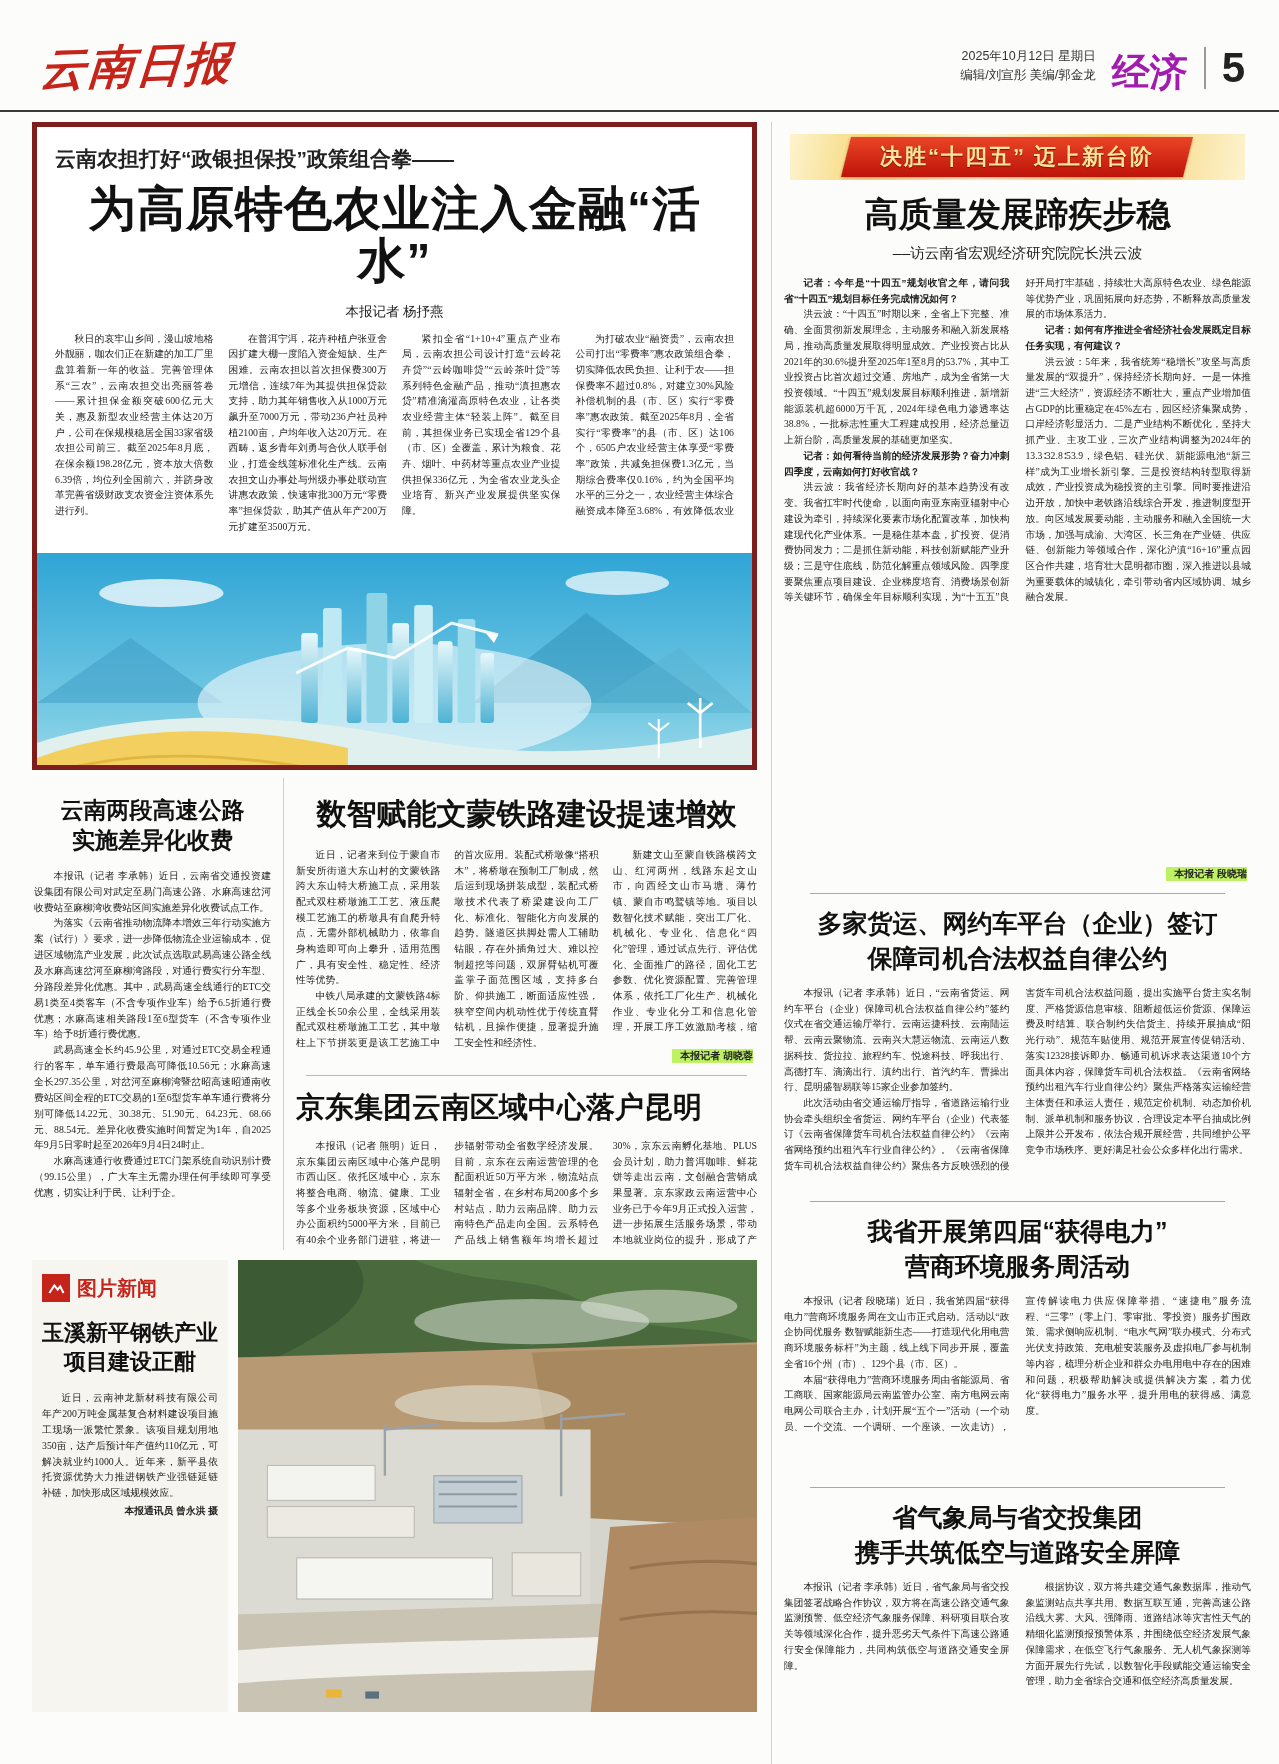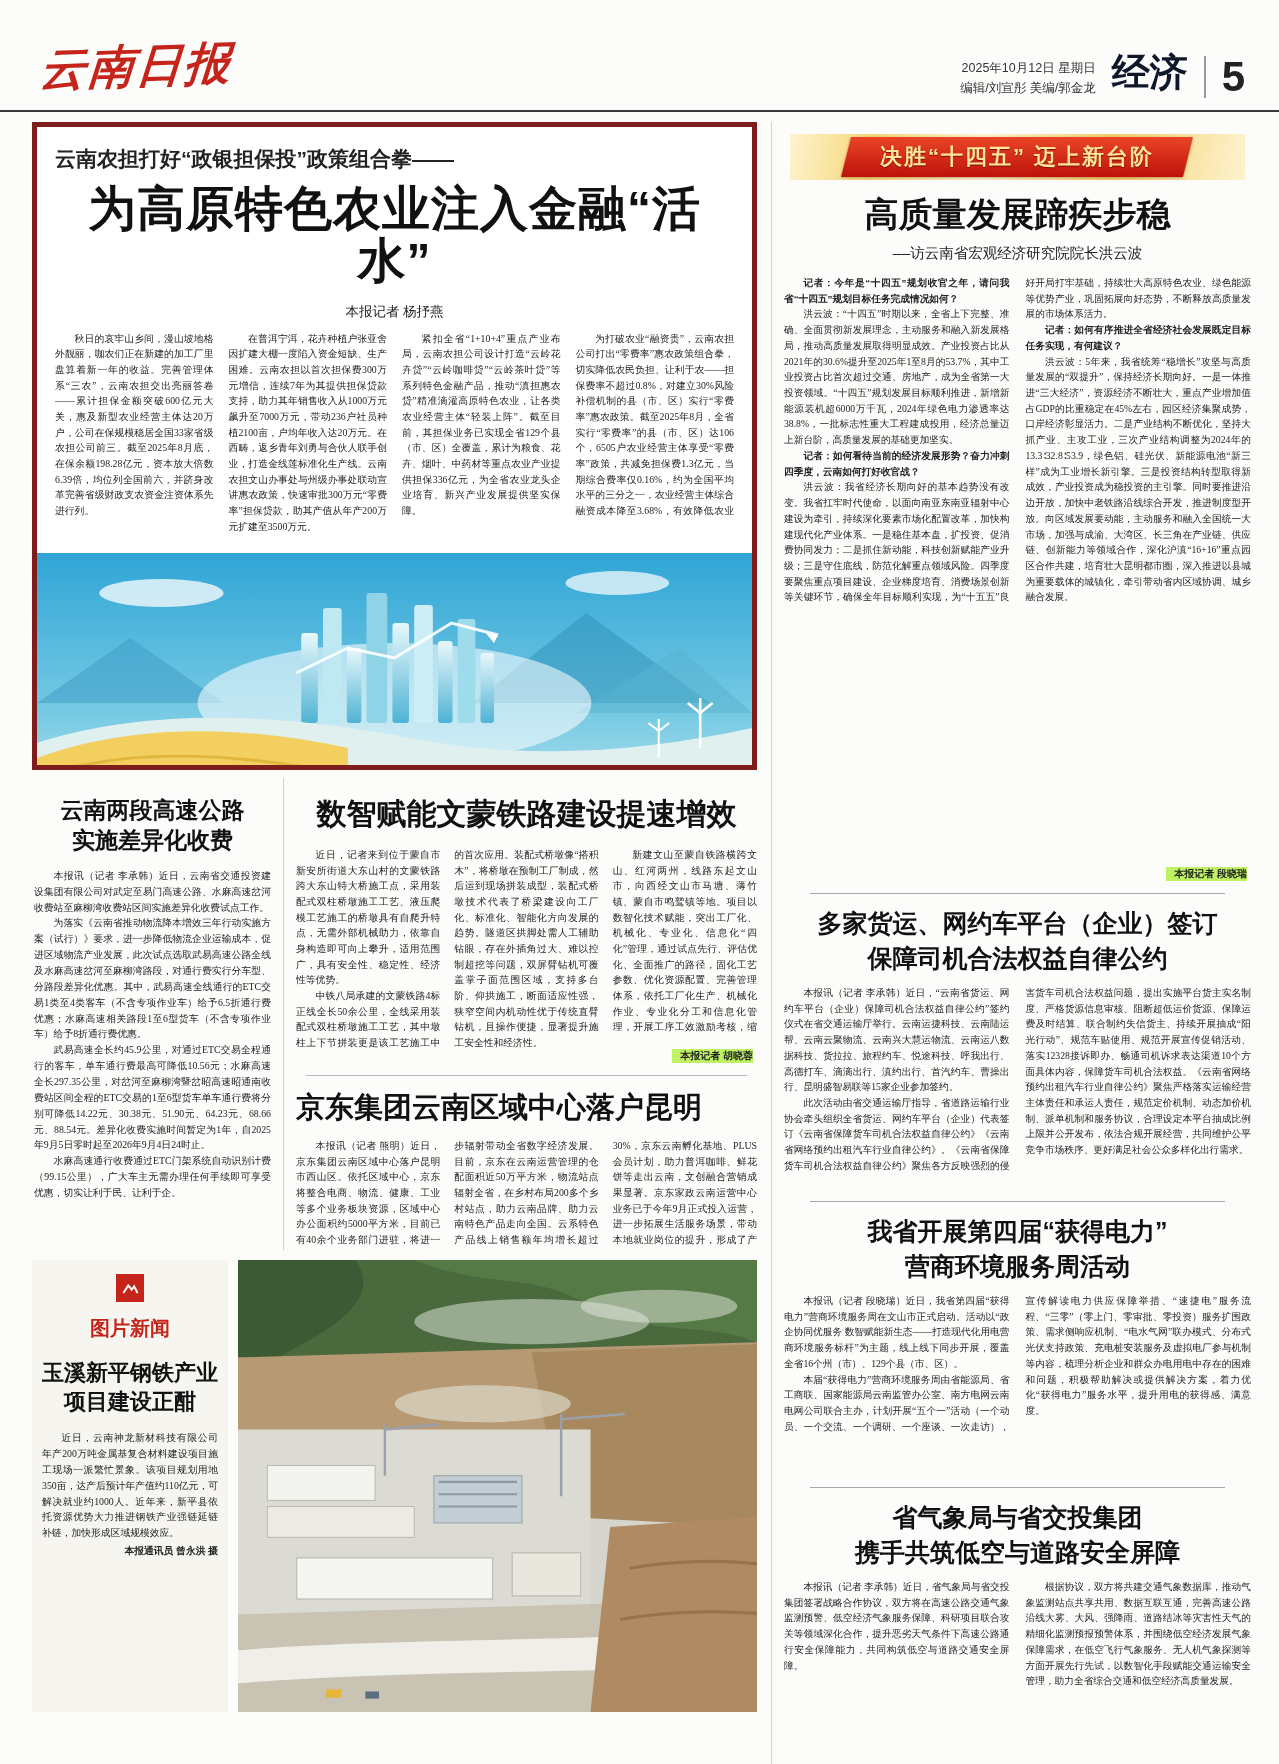--- a/index.html
+++ b/index.html
@@ -3,24 +3,24 @@
 <meta charset="utf-8">
 <style>
   html,body{margin:0;padding:0;background:#e9e9e9;}
   .page{position:relative;width:1279px;height:1764px;background:#fcfcfa;margin:0 auto;overflow:hidden;
         font-family:"Liberation Serif", serif;color:#222;}
   
   .masthead{display:flex;justify-content:space-between;align-items:flex-end;
             padding:36px 34px 12px 40px;border-bottom:2px solid #3a3a3a;margin:0 0 0 0;}
   .logo{font-family:"DejaVu Sans",sans-serif;font-weight:900;font-style:italic;
         color:#c5241b;font-size:46px;transform:rotate(-2deg) skewX(-6deg);letter-spacing:2px;}
-  .mh-right{display:flex;align-items:flex-end;gap:16px;}
+  .mh-right{display:flex;align-items:flex-start;gap:16px;}
   .date-block{text-align:right;font-size:12.5px;line-height:1.55;color:#333;
               font-family:"Liberation Sans",sans-serif;}
-  .section-label{color:#0f172a;font-size:38px;font-weight:900;font-family:"Liberation Sans",sans-serif;}
+  .section-label{color:#a21caf;font-size:38px;font-weight:900;font-family:"Liberation Sans",sans-serif;}
   .page-num{font-size:42px;font-weight:700;font-family:"Liberation Sans",sans-serif;
             border-left:2px solid #999;padding-left:16px;line-height:1;}
   
   .content{display:flex;padding:10px 28px 0 32px;gap:14px;}
   .left-zone{width:725px;flex:none;}
   .right-zone{flex:1;min-width:0;padding-left:12px;border-left:1px solid #d2d2d2;}
   
   .lead-box{border:5px solid #7f1d1d;height:648px;box-sizing:border-box;
             padding:16px 18px 0;overflow:hidden;background:#fff;}
   .lead-kicker{font-size:21px;font-weight:700;font-family:"Liberation Sans",sans-serif;margin:2px 0 10px;}
@@ -47,21 +47,21 @@
   .sign-abs{position:absolute;right:4px;bottom:0;background:#bef264;padding-left:8px;
             font-weight:700;font-size:10px;font-family:"Liberation Sans",sans-serif;}
   .mid-hr{border:0;border-top:1px solid #b9b9b9;margin:12px 10px;}
   .jd-headline{font-size:29px;font-weight:900;font-family:"Liberation Sans",sans-serif;
                margin:4px 0 10px;color:#111;}
   .jd-body{column-count:3;column-gap:14px;height:118px;overflow:hidden;
            font-size:9.8px;line-height:1.6;text-align:justify;}
   
   .bottom{display:flex;gap:10px;height:452px;margin-top:10px;}
   .photo-article{width:196px;flex:none;background:#f6f5f0;padding:12px 10px;box-sizing:border-box;overflow:hidden;}
-  .badge{display:flex;align-items:center;gap:13px;margin:2px 0 16px;flex-direction:column;}
+  .badge{display:flex;align-items:center;gap:7px;margin:2px 0 16px;}
   .badge-icon{width:28px;height:28px;border:2.5px solid #c5241b;box-sizing:border-box;
               display:flex;align-items:center;justify-content:center;background:#c5241b;}
   .badge-text{color:#c5241b;font-size:20px;font-weight:900;font-family:"Liberation Sans",sans-serif;}
   .photo-headline{font-size:22px;font-weight:900;font-family:"Liberation Sans",sans-serif;
                   text-align:center;line-height:1.32;margin:2px 0 14px;color:#111;}
   .credit{font-size:9.8px;font-weight:700;text-align:right;margin-top:4px;font-family:"Liberation Sans",sans-serif;}
   .photo{flex:1;min-width:0;}
   .photo svg{display:block;width:100%;height:100%;}
   
   .banner{height:46px;margin:12px 6px 12px;display:flex;align-items:center;justify-content:center;

